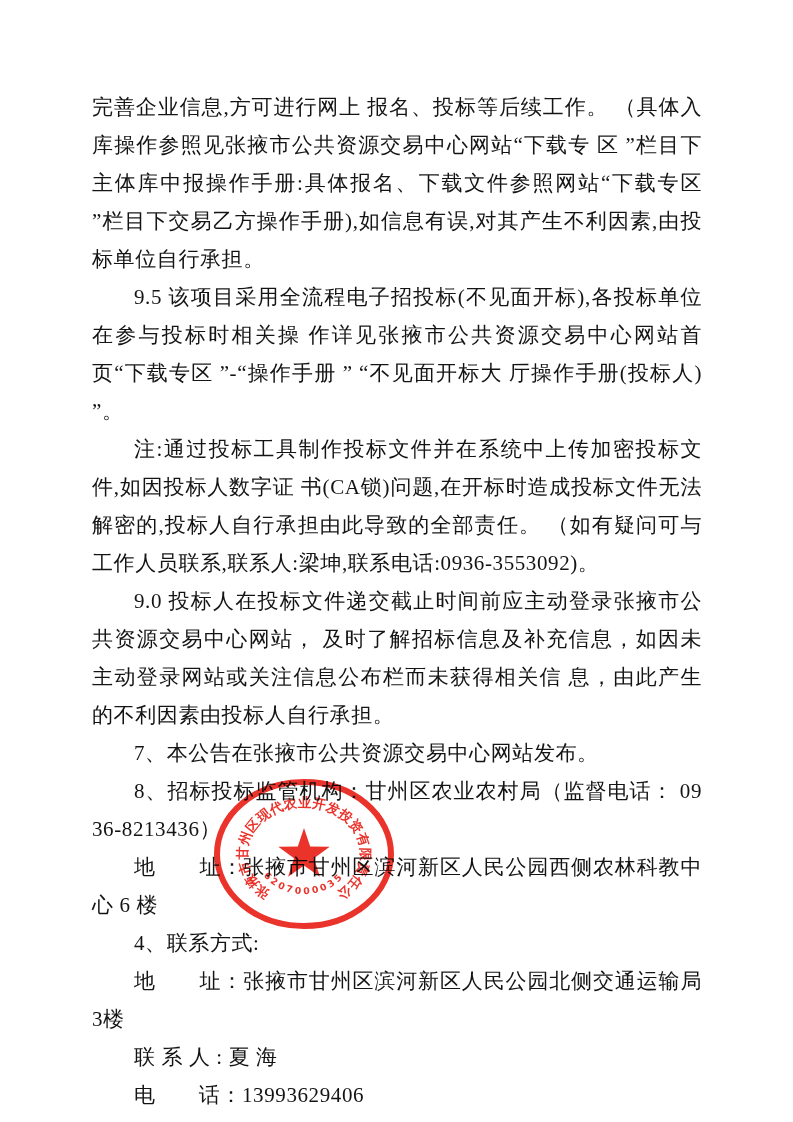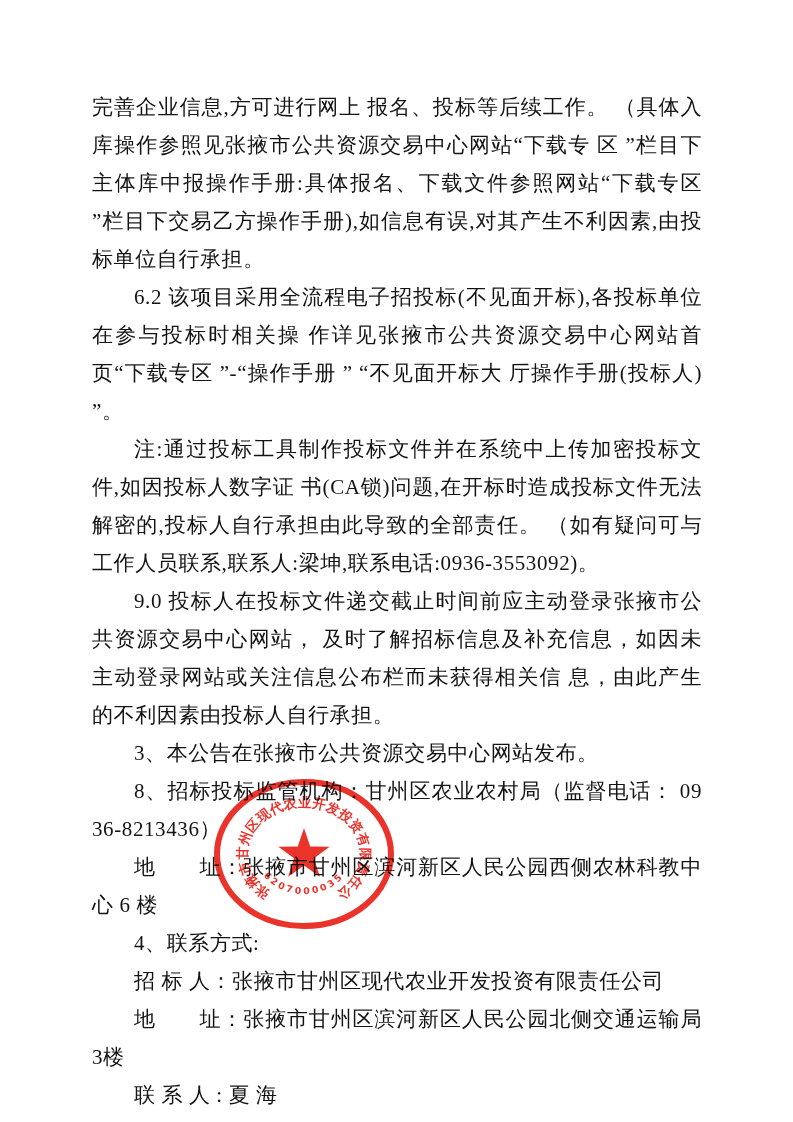--- a/index.html
+++ b/index.html
@@ -47,28 +47,27 @@
     letter-spacing: 2.6px;
     font-weight: bold;
   }
 </style>
 </head>
 <body>
 
 <div class="page">
 
   <p class="para">完善企业信息,方可进行网上 报名、投标等后续工作。 （具体入库操作参照见张掖市公共资源交易中心网站“下载专 区 ”栏目下主体库中报操作手册:具体报名、下载文件参照网站“下载专区 ”栏目下交易乙方操作手册),如信息有误,对其产生不利因素,由投标单位自行承担。</p>
-  <p class="para indent">6.2 该项目采用全流程电子招投标(不见面开标),各投标单位在参与投标时相关操 作详见张掖市公共资源交易中心网站首页“下载专区 ”-“操作手册 ” “不见面开标大 厅操作手册(投标人) ”。</p>
+  <p class="para indent">9.5 该项目采用全流程电子招投标(不见面开标),各投标单位在参与投标时相关操 作详见张掖市公共资源交易中心网站首页“下载专区 ”-“操作手册 ” “不见面开标大 厅操作手册(投标人) ”。</p>
   <p class="para indent">注:通过投标工具制作投标文件并在系统中上传加密投标文件,如因投标人数字证 书(CA锁)问题,在开标时造成投标文件无法解密的,投标人自行承担由此导致的全部责任。 （如有疑问可与工作人员联系,联系人:梁坤,联系电话:0936-3553092)。</p>
   <p class="para indent">9.0 投标人在投标文件递交截止时间前应主动登录张掖市公共资源交易中心网站， 及时了解招标信息及补充信息，如因未主动登录网站或关注信息公布栏而未获得相关信 息，由此产生的不利因素由投标人自行承担。</p>
-  <p class="para indent">3、本公告在张掖市公共资源交易中心网站发布。</p>
+  <p class="para indent">7、本公告在张掖市公共资源交易中心网站发布。</p>
   <p class="para indent">8、招标投标监管机构：甘州区农业农村局（监督电话： 0936-8213436）</p>
   <p class="para indent">地　　址：张掖市甘州区滨河新区人民公园西侧农林科教中心 6 楼</p>
   <p class="para indent">4、联系方式:</p>
-  <p class="para indent">招 标 人：张掖市甘州区现代农业开发投资有限责任公司</p>
   <p class="para indent">地　　址：张掖市甘州区滨河新区人民公园北侧交通运输局3楼</p>
   <p class="para indent">联 系 人 : 夏  海</p>
   <p class="para indent">电　　话：13993629406</p>
 
   <div class="seal">
     <svg viewBox="0 0 190 155" xmlns="http://www.w3.org/2000/svg">
       <defs>
         <path id="arcTop" d="M 62.3,115.5 A 57,47 0 1 1 127.7,115.5" fill="none"></path>
         <path id="arcBottom" d="M 53.4,97 A 48,40 0 0 0 136.6,97" fill="none"></path>
       </defs>

